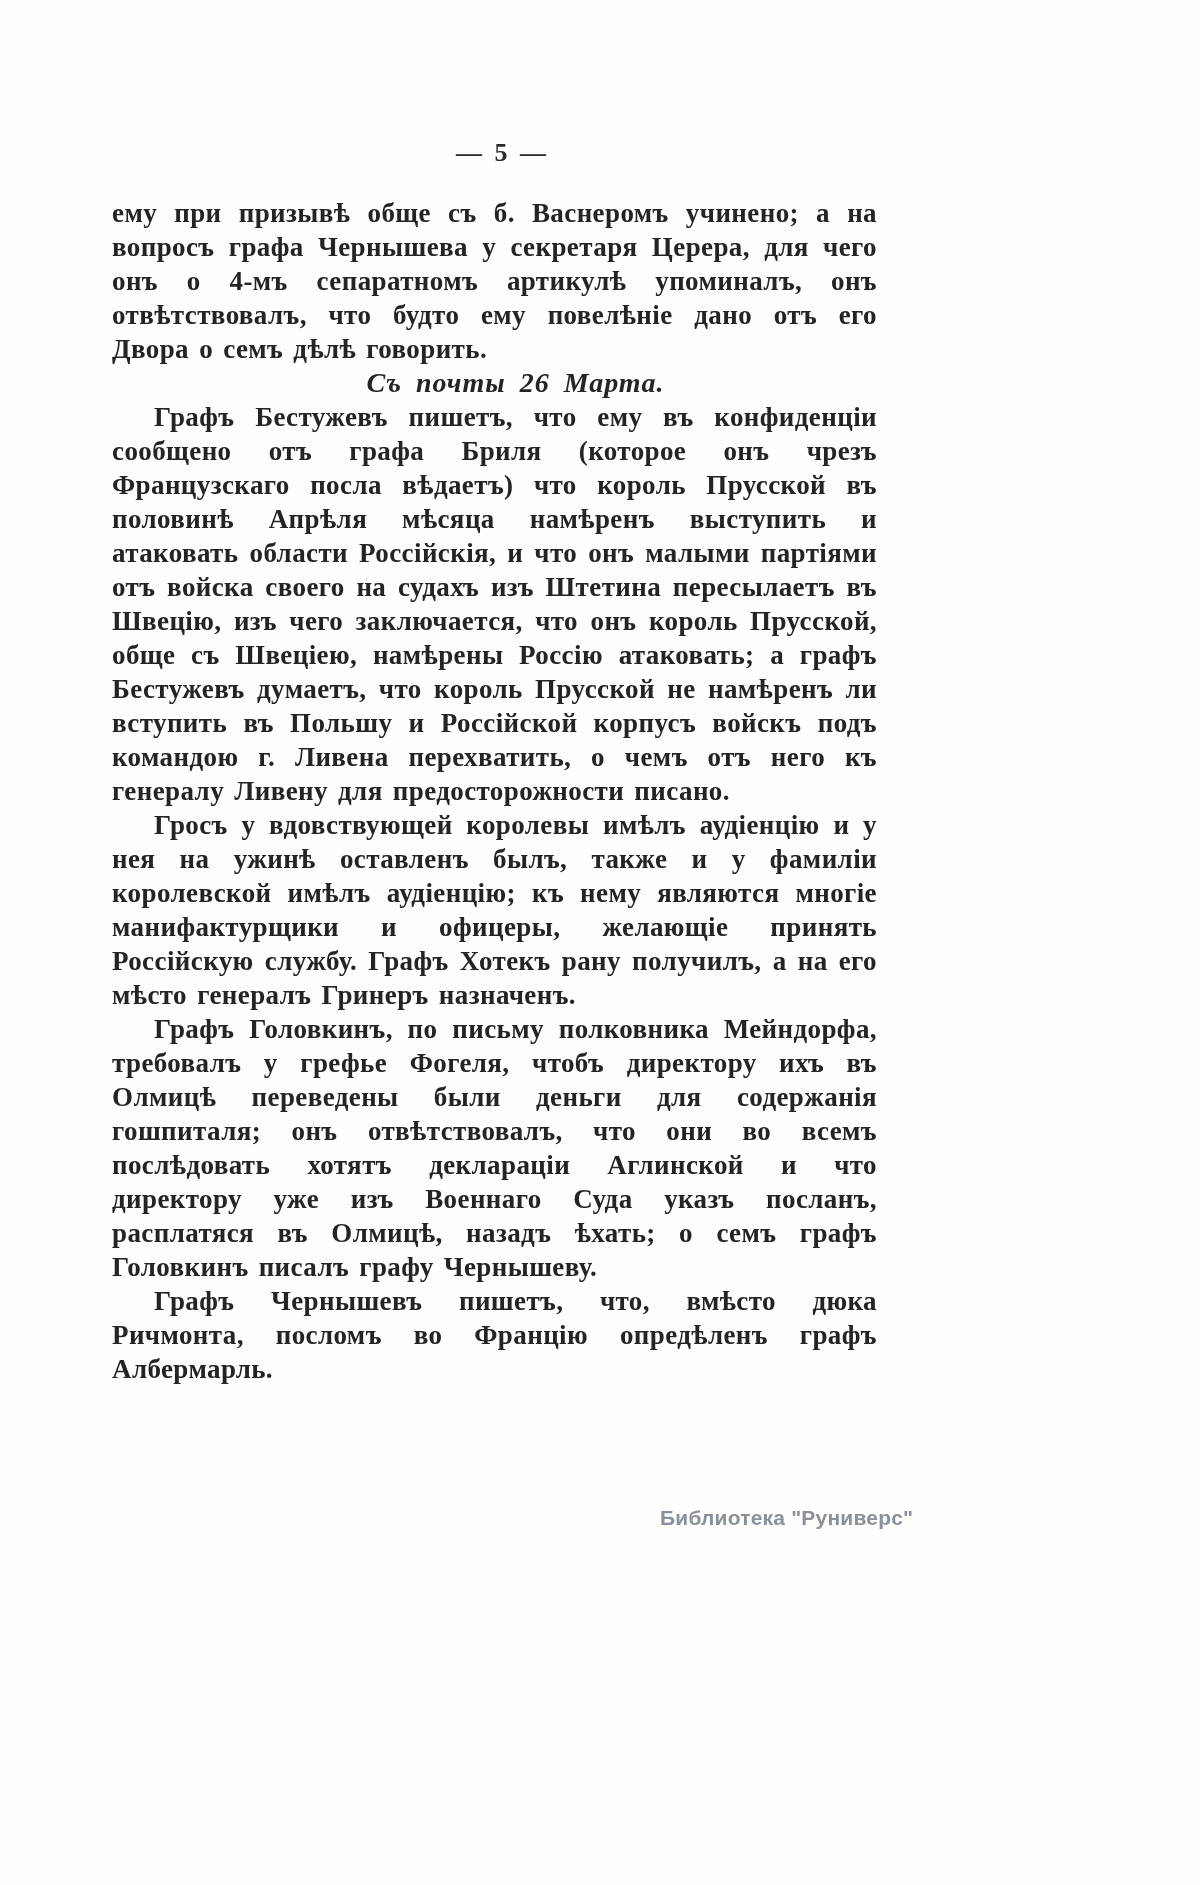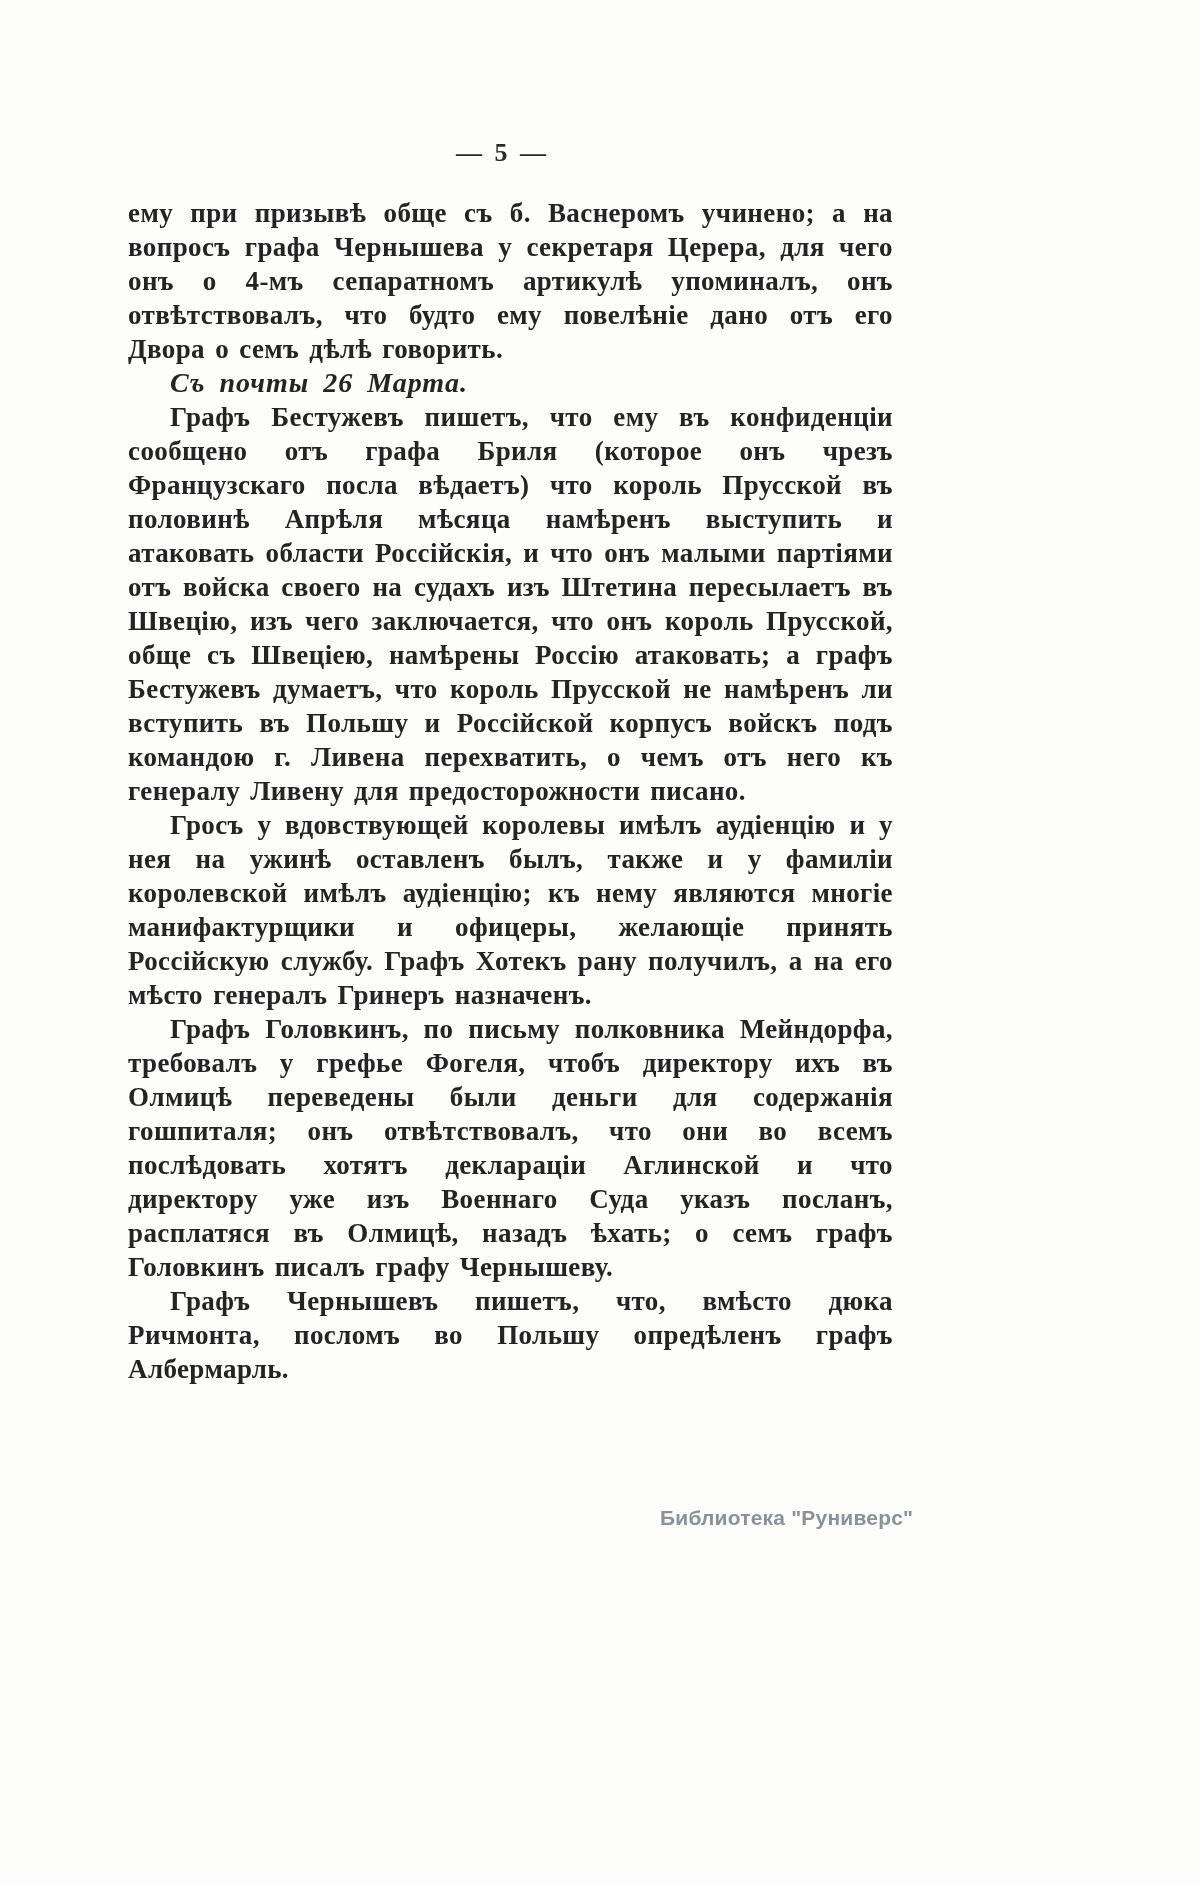--- a/index.html
+++ b/index.html
@@ -23,39 +23,40 @@
     width: 765px;
     text-align: center;
     font-size: 26px;
     font-weight: bold;
     letter-spacing: 3px;
     color: #2a2a2a;
   }
   .content {
     position: absolute;
     top: 196px;
-    left: 128px;
+    left: 112px;
     width: 765px;
     font-size: 27px;
     line-height: 34px;
     font-weight: bold;
     text-align: justify;
     letter-spacing: 0.4px;
     word-spacing: 3px;
     color: #242424;
   }
   .content p {
     margin: 0;
     padding: 0;
     text-indent: 42px;
   }
   .content p.no-indent {
     text-indent: 0;
   }
   .section-heading {
+    text-align: center;
     font-style: italic;
     font-weight: bold;
     font-size: 28px;
     letter-spacing: 1px;
     word-spacing: 6px;
     margin: 36px 0 30px 0;
     text-indent: 0;
   }
   .watermark {
     position: absolute;
@@ -81,20 +82,20 @@
     <p class="no-indent">ему при призывѣ обще съ б. Васнеромъ учинено; а на вопросъ графа Чернышева у секретаря Церера, для чего онъ о 4-мъ сепаратномъ артикулѣ упоминалъ, онъ отвѣтствовалъ, что будто ему повелѣніе дано отъ его Двора о семъ дѣлѣ говорить.</p>
 
     <p class="section-heading">Съ почты 26 Марта.</p>
 
     <p>Графъ Бестужевъ пишетъ, что ему въ конфиденціи сообщено отъ графа Бриля (которое онъ чрезъ Французскаго посла вѣдаетъ) что король Прусской въ половинѣ Апрѣля мѣсяца намѣренъ выступить и атаковать области Россійскія, и что онъ малыми партіями отъ войска своего на судахъ изъ Штетина пересылаетъ въ Швецію, изъ чего заключается, что онъ король Прусской, обще съ Швеціею, намѣрены Россію атаковать; а графъ Бестужевъ думаетъ, что король Прусской не намѣренъ ли вступить въ Польшу и Россійской корпусъ войскъ подъ командою г. Ливена перехватить, о чемъ отъ него къ генералу Ливену для предосторожности писано.</p>
 
     <p>Гросъ у вдовствующей королевы имѣлъ аудіенцію и у нея на ужинѣ оставленъ былъ, также и у фамиліи королевской имѣлъ аудіенцію; къ нему являются многіе манифактурщики и офицеры, желающіе принять Россійскую службу. Графъ Хотекъ рану получилъ, а на его мѣсто генералъ Гринеръ назначенъ.</p>
 
     <p>Графъ Головкинъ, по письму полковника Мейндорфа, требовалъ у грефье Фогеля, чтобъ директору ихъ въ Олмицѣ переведены были деньги для содержанія гошпиталя; онъ отвѣтствовалъ, что они во всемъ послѣдовать хотятъ деклараціи Аглинской и что директору уже изъ Военнаго Суда указъ посланъ, расплатяся въ Олмицѣ, назадъ ѣхать; о семъ графъ Головкинъ писалъ графу Чернышеву.</p>
 
-    <p>Графъ Чернышевъ пишетъ, что, вмѣсто дюка Ричмонта, посломъ во Польшу опредѣленъ графъ Албермарль.</p>
+    <p>Графъ Чернышевъ пишетъ, что, вмѣсто дюка Ричмонта, посломъ во Францію опредѣленъ графъ Албермарль.</p>
 
 
   </div>
 
   <div class="watermark">Библиотека "Руниверс"</div>
 
 </div>
 
 </body></html>

